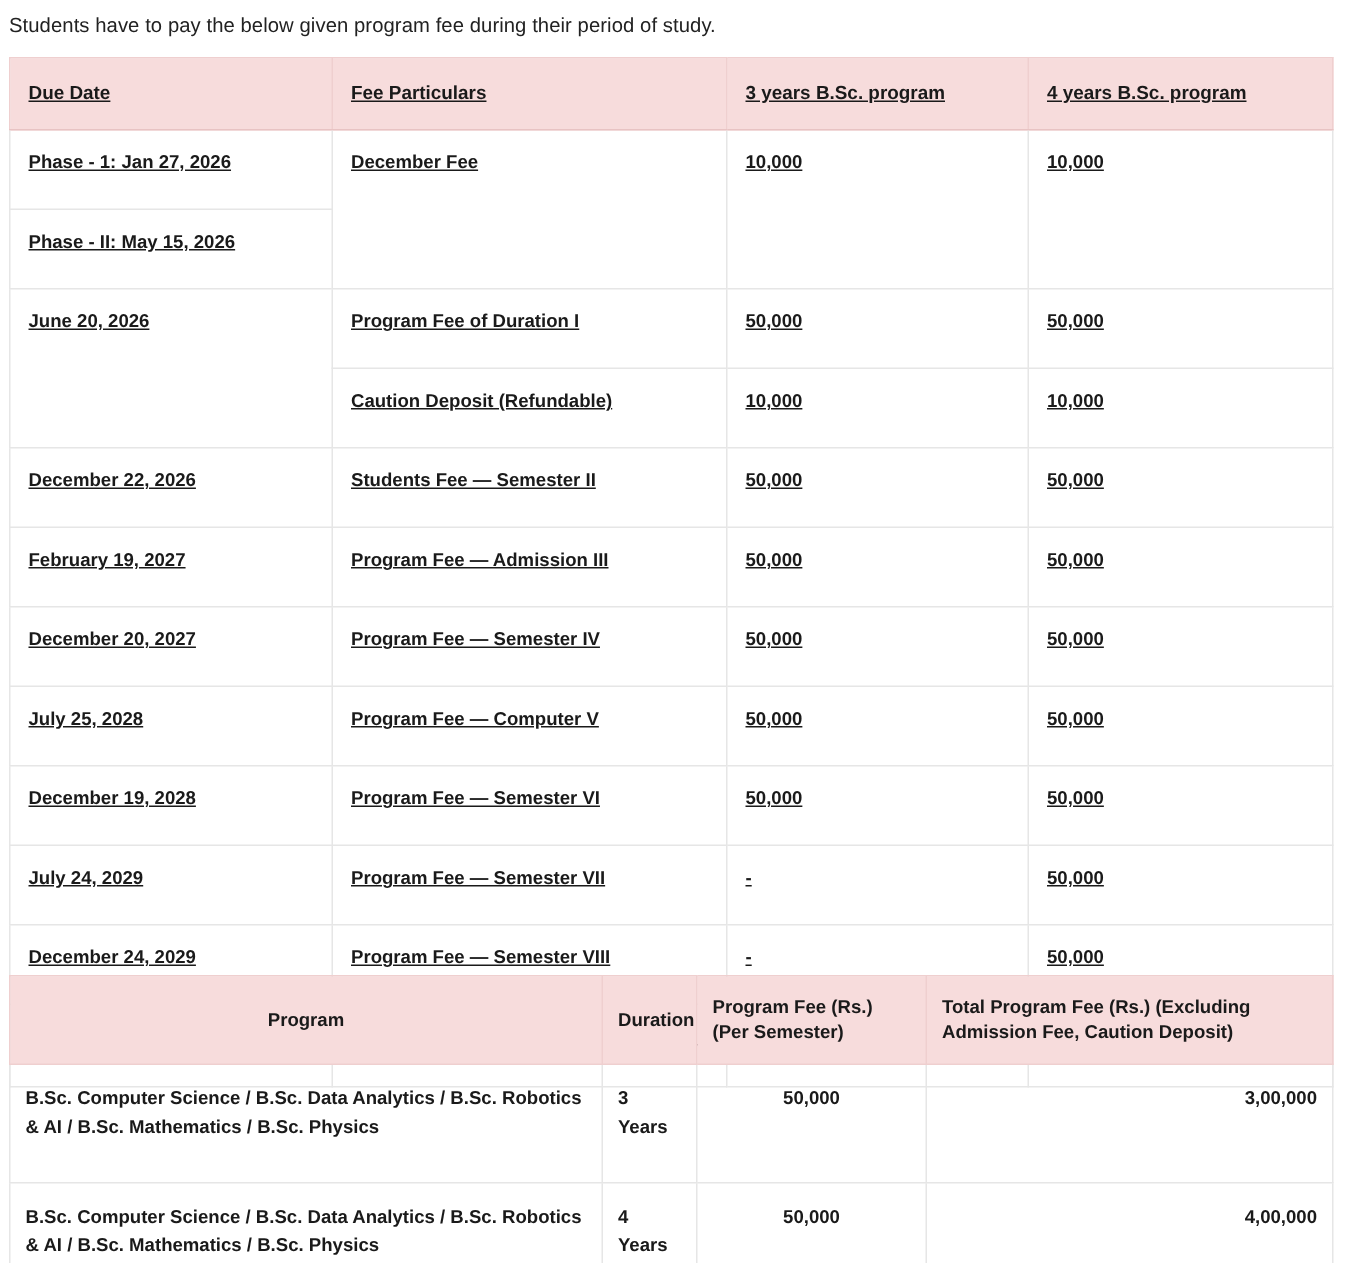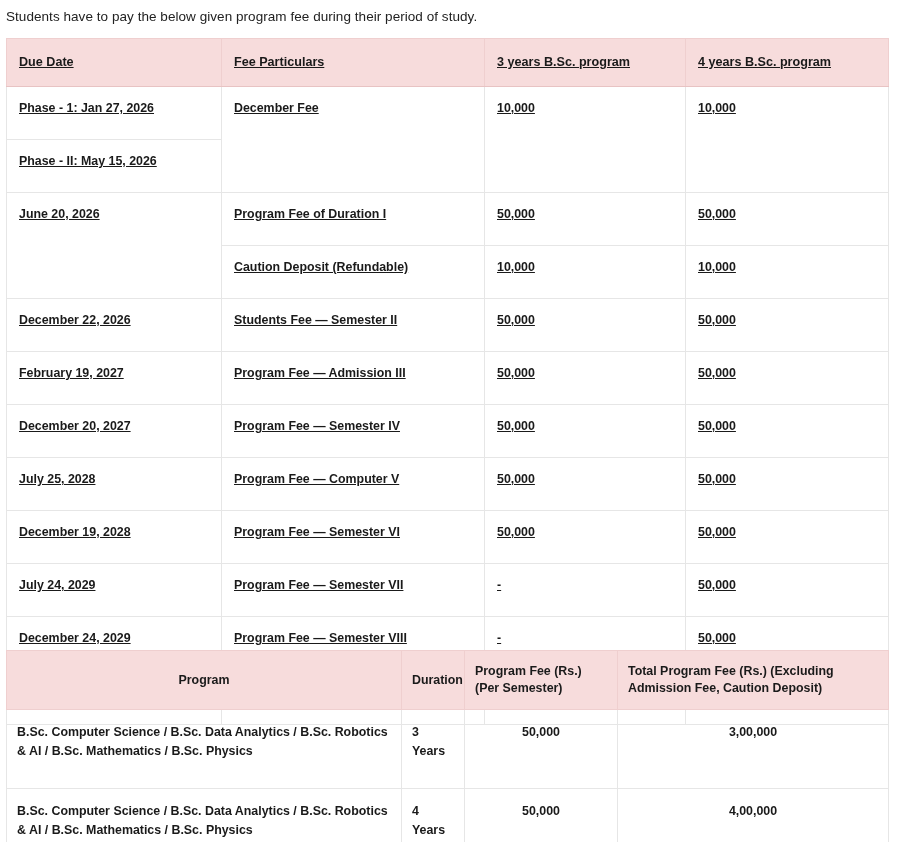--- a/index.html
+++ b/index.html
@@ -116,21 +116,21 @@
     vertical-align: top;
     color: #1a1a1a;
     font-weight: bold;
     font-size: 12.4px;
     line-height: 19px;
     height: 52px;
   }
   .program-summary-table td.program-name { text-align: left; }
   .program-summary-table td.duration     { text-align: left; }
   .program-summary-table td.per-sem      { text-align: center; }
-  .program-summary-table td.total-fee    { text-align: center; }
+  .program-summary-table td.total-fee    { text-align: right; }
 </style>
 </head>
 <body>
 
 <div class="page">
 
   <div class="intro-text">Students have to pay the below given program fee during their period of study.</div>
 
   <table class="fee-schedule-table">
     <colgroup>

